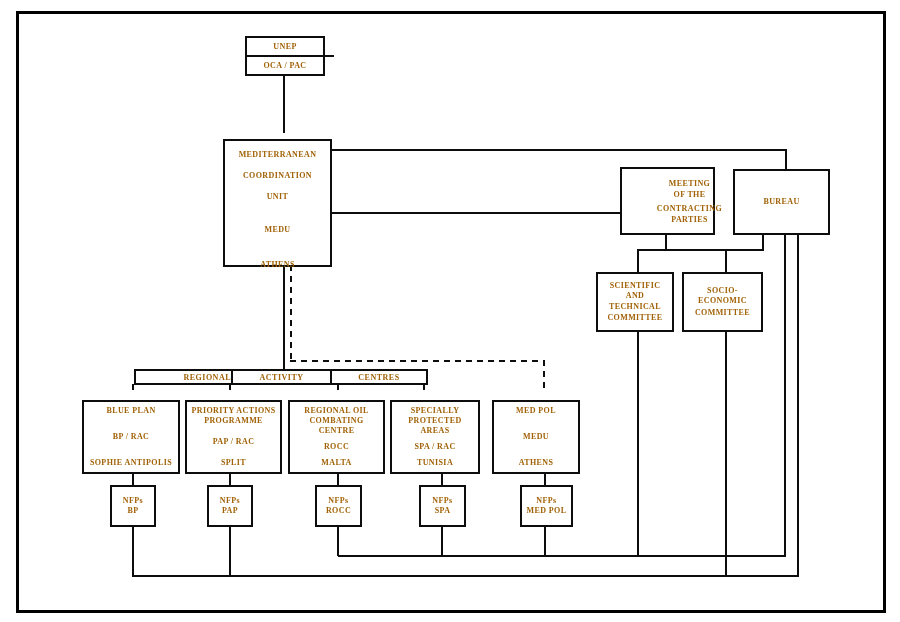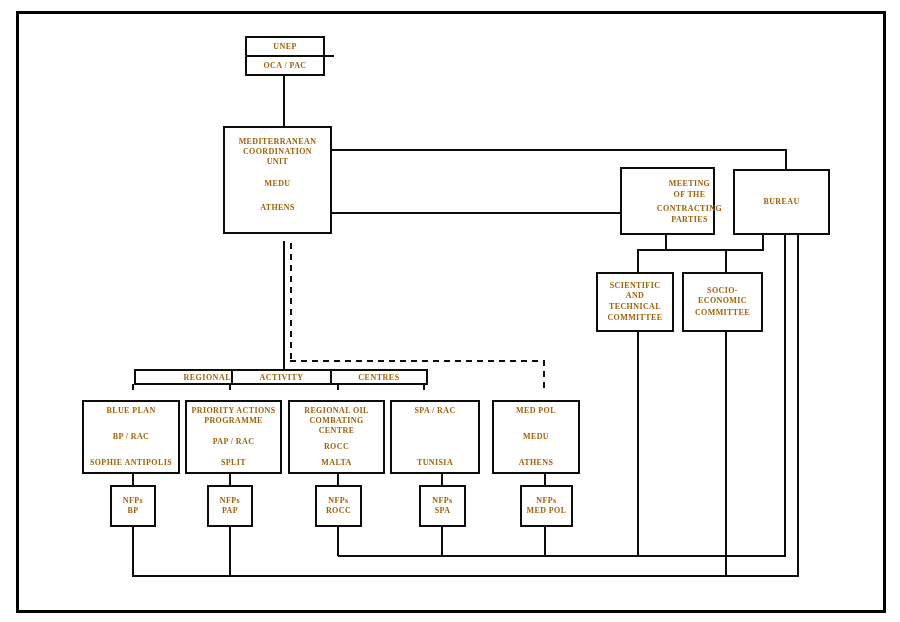--- a/index.html
+++ b/index.html
@@ -76,21 +76,21 @@
 
   <div class="dash-v" style="left:290px;top:243px;height:119px;"></div>
   <div class="dash-h" style="left:290px;top:360px;width:255px;"></div>
   <div class="dash-v" style="left:543px;top:360px;height:29px;"></div>
 
   <div class="box unep" style="left:245px;top:36px;width:80px;height:40px;">
     <div class="cell">UNEP</div>
     <div class="cell divided">OCA / PAC</div>
   </div>
 
-  <div class="box medu" style="left:223px;top:126px;width:109px;height:108px;">
+  <div class="box medu" style="left:223px;top:139px;width:109px;height:128px;gap:11px;">
     <span>MEDITERRANEAN</span>
     <span>COORDINATION</span>
     <span>UNIT</span>
     <span class="mt12">MEDU</span>
     <span class="mt14">ATHENS</span>
   </div>
 
   <div class="box meeting" style="left:620px;top:167px;width:95px;height:68px;padding-left:44px;">
     <span>MEETING</span>
     <span>OF THE</span>
@@ -141,20 +141,24 @@
   </div>
   <div class="box rac" style="left:288px;width:97px;">
     <div class="grp">
       <span>REGIONAL OIL</span>
       <span>COMBATING CENTRE</span>
     </div>
     <span>ROCC</span>
     <span>MALTA</span>
   </div>
   <div class="box rac" style="left:390px;width:90px;">
+    <div class="grp">
+      <span>SPECIALLY</span>
+      <span>PROTECTED AREAS</span>
+    </div>
     <span>SPA / RAC</span>
     <span>TUNISIA</span>
   </div>
   <div class="box rac" style="left:492px;width:88px;">
     <div class="grp">
       <span>MED POL</span>
       <span></span>
     </div>
     <span>MEDU</span>
     <span>ATHENS</span>

